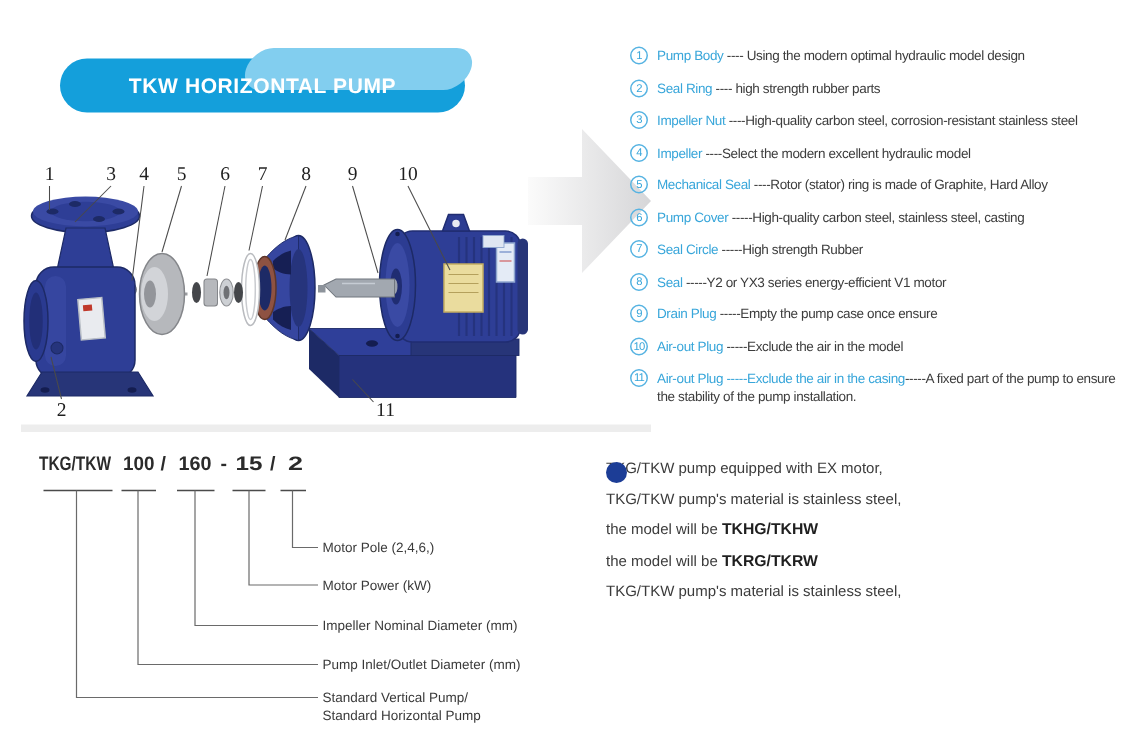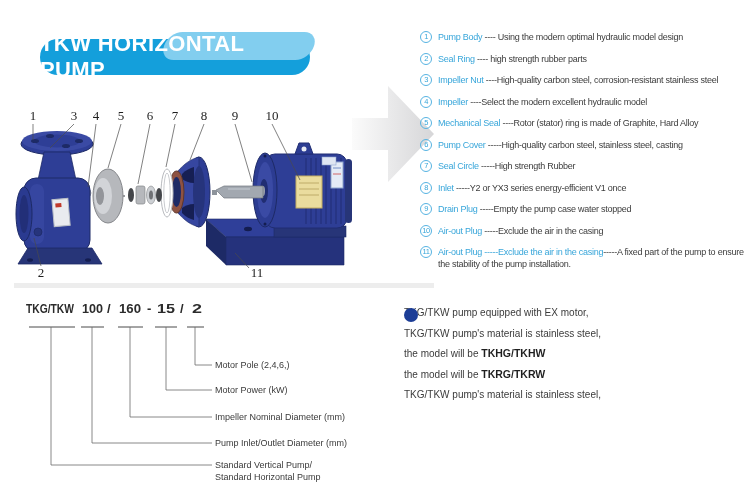--- a/index.html
+++ b/index.html
@@ -14,21 +14,21 @@
     position:absolute; left:40px; top:39px; width:270px; height:36px;
     background:#149fdb; border-radius:18px; z-index:1;
     display:flex; align-items:center; justify-content:center;
   }
   .banner::before {
     content:""; position:absolute; right:-4px; top:-7px;
     width:150px; height:28px; background:#82ceef; border-radius:14px;
     transform:skewX(-18deg); z-index:-1;
   }
   .banner-text {
-    color:#ffffff; font-weight:bold; font-size:22px; letter-spacing:0.4px;
+    color:#ffffff; font-weight:bold; font-size:14px; letter-spacing:0.4px;
   }
 
   
   .diagram-svg { position:absolute; left:0; top:80px; }
   .partnum { font-family:"Liberation Serif", serif; font-size:13px; fill:#1e1e1e; }
   .leader { stroke:#4a4a4a; stroke-width:0.7; fill:none; }
 
   
   .parts-list { position:absolute; left:420px; top:31px; width:336px; }
   .part-row {
@@ -231,29 +231,29 @@
   <div class="part-row">
     <span class="pnum">6</span>
     <span class="ptext"><span class="pname">Pump Cover</span><span class="pdesc"> -----High-quality carbon steel, stainless steel, casting</span></span>
   </div>
   <div class="part-row">
     <span class="pnum">7</span>
     <span class="ptext"><span class="pname">Seal Circle</span><span class="pdesc"> -----High strength Rubber</span></span>
   </div>
   <div class="part-row">
     <span class="pnum">8</span>
-    <span class="ptext"><span class="pname">Inlet</span><span class="pdesc"> -----Y2 or YX3 series energy-efficient V1 once</span></span>
+    <span class="ptext"><span class="pname">Seal</span><span class="pdesc"> -----Y2 or YX3 series energy-efficient V1 motor</span></span>
   </div>
   <div class="part-row">
     <span class="pnum">9</span>
-    <span class="ptext"><span class="pname">Drain Plug</span><span class="pdesc"> -----Empty the pump case water stopped</span></span>
+    <span class="ptext"><span class="pname">Drain Plug</span><span class="pdesc"> -----Empty the pump case once ensure</span></span>
   </div>
   <div class="part-row">
     <span class="pnum">10</span>
-    <span class="ptext"><span class="pname">Air-out Plug</span><span class="pdesc"> -----Exclude the air in the casing</span></span>
+    <span class="ptext"><span class="pname">Air-out Plug</span><span class="pdesc"> -----Exclude the air in the model</span></span>
   </div>
   <div class="part-row">
     <span class="pnum">11</span>
     <span class="ptext"><span class="pname">Air-out Plug -----Exclude the air in the casing</span><span class="pdesc">-----A fixed part of the pump to ensure the stability of the pump installation.</span></span>
   </div>
 </div>
 
 <svg class="model-svg" width="360" height="205" viewBox="0 0 360 205">
   <text class="mseg" x="26" y="18" textLength="48" lengthAdjust="spacingAndGlyphs">TKG/TKW</text>
   <text class="mseg" x="82" y="18" textLength="21" lengthAdjust="spacingAndGlyphs">100</text>

